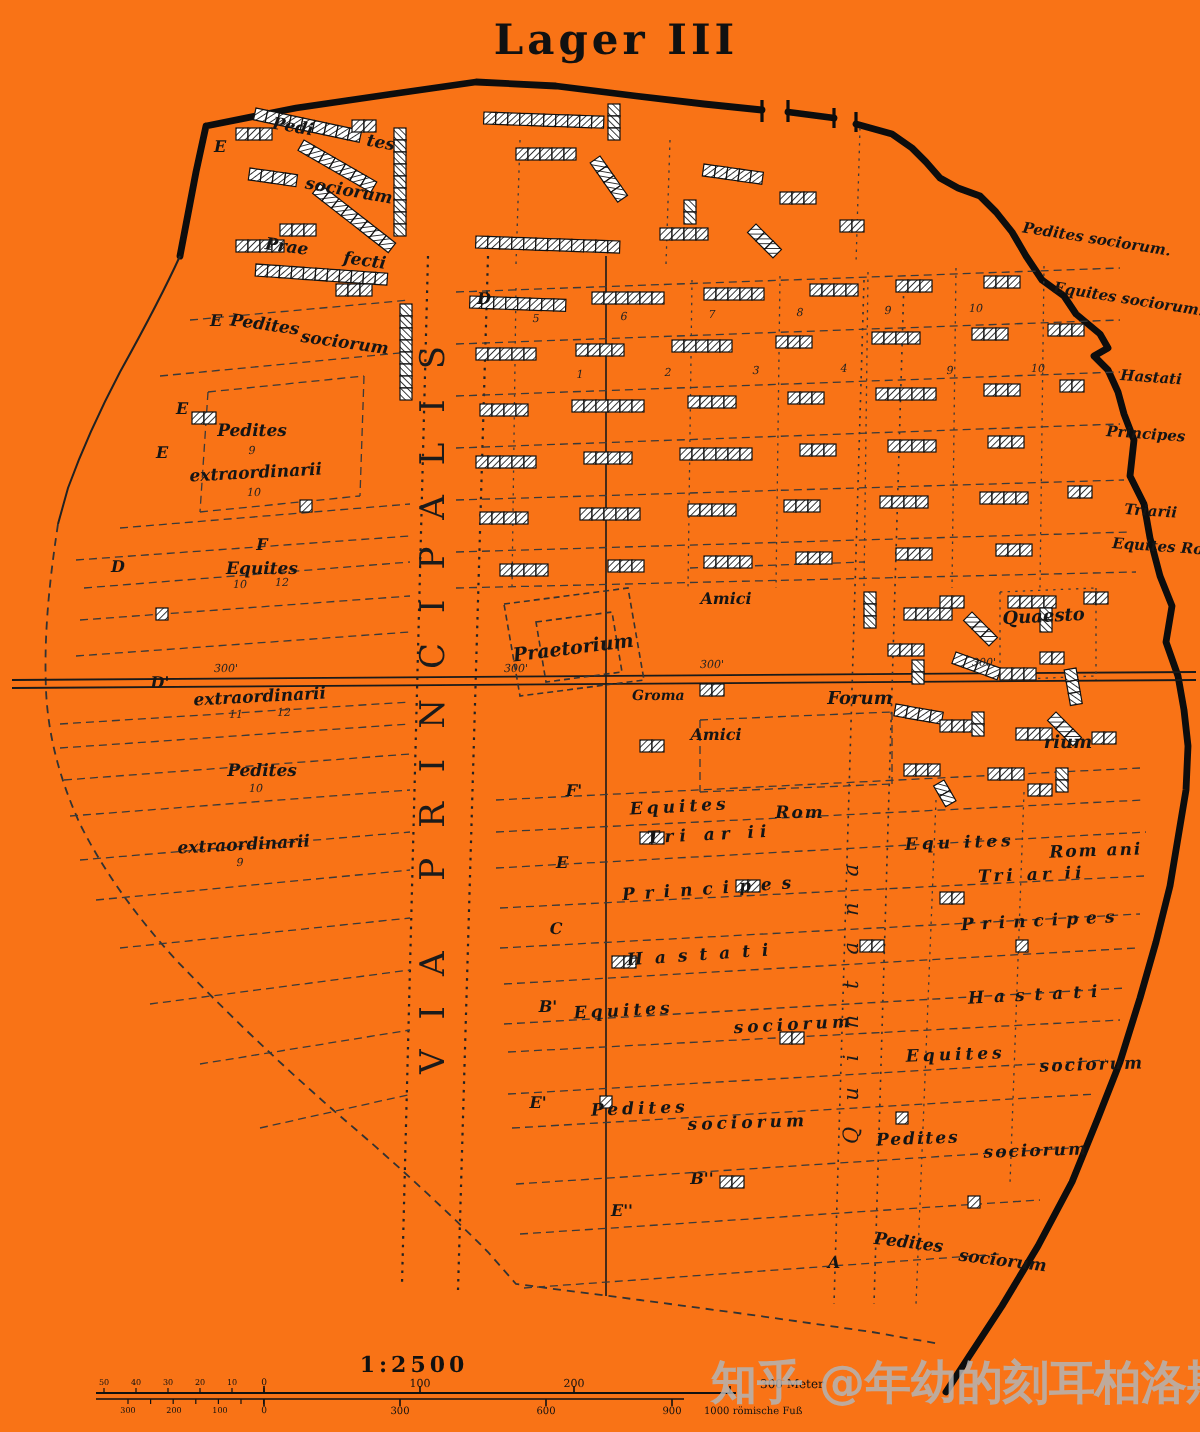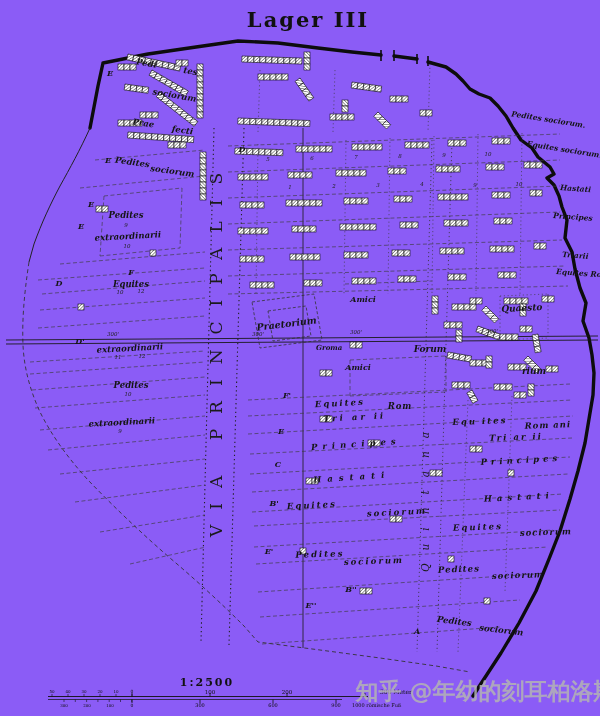--- a/index.html
+++ b/index.html
@@ -1,16 +1,16 @@
 <!DOCTYPE html>
 <html><head>
 <meta charset="utf-8">
 <style>
   html,body{margin:0;padding:0;background:#fff;}
-  #stage{position:relative;width:600px;height:716px;background:#8b5cf6;overflow:hidden;}
+  #stage{position:relative;width:600px;height:716px;background:#f97316;overflow:hidden;}
   svg{display:block;}
   .title{font-family:"DejaVu Serif","Liberation Serif",serif;font-weight:bold;font-size:21px;fill:#111;letter-spacing:2px;}
   .roadname{font-family:"DejaVu Serif","Liberation Serif",serif;font-size:17px;fill:#1b1b1b;letter-spacing:15px;}
   .quintana{font-family:"DejaVu Serif","Liberation Serif",serif;font-style:italic;font-size:10.5px;fill:#1b1b1b;letter-spacing:13px;}
   .lbl{font-family:"DejaVu Serif","Liberation Serif",serif;font-style:italic;font-weight:600;fill:#151515;}
   .marker{font-family:"DejaVu Serif","Liberation Serif",serif;font-style:italic;font-weight:bold;font-size:8px;fill:#151515;}
   .num{font-family:"DejaVu Serif","Liberation Serif",serif;font-style:italic;font-size:5.5px;fill:#222;}
   .sc{font-family:"DejaVu Serif","Liberation Serif",serif;fill:#111;}
   .ratio{font-family:"DejaVu Serif","Liberation Serif",serif;font-weight:bold;font-size:11px;letter-spacing:2px;fill:#111;}
   .watermark{font-family:"DejaVu Sans","Liberation Sans",sans-serif;font-weight:bold;font-size:23px;fill:#b4b4b4;opacity:.85;}

